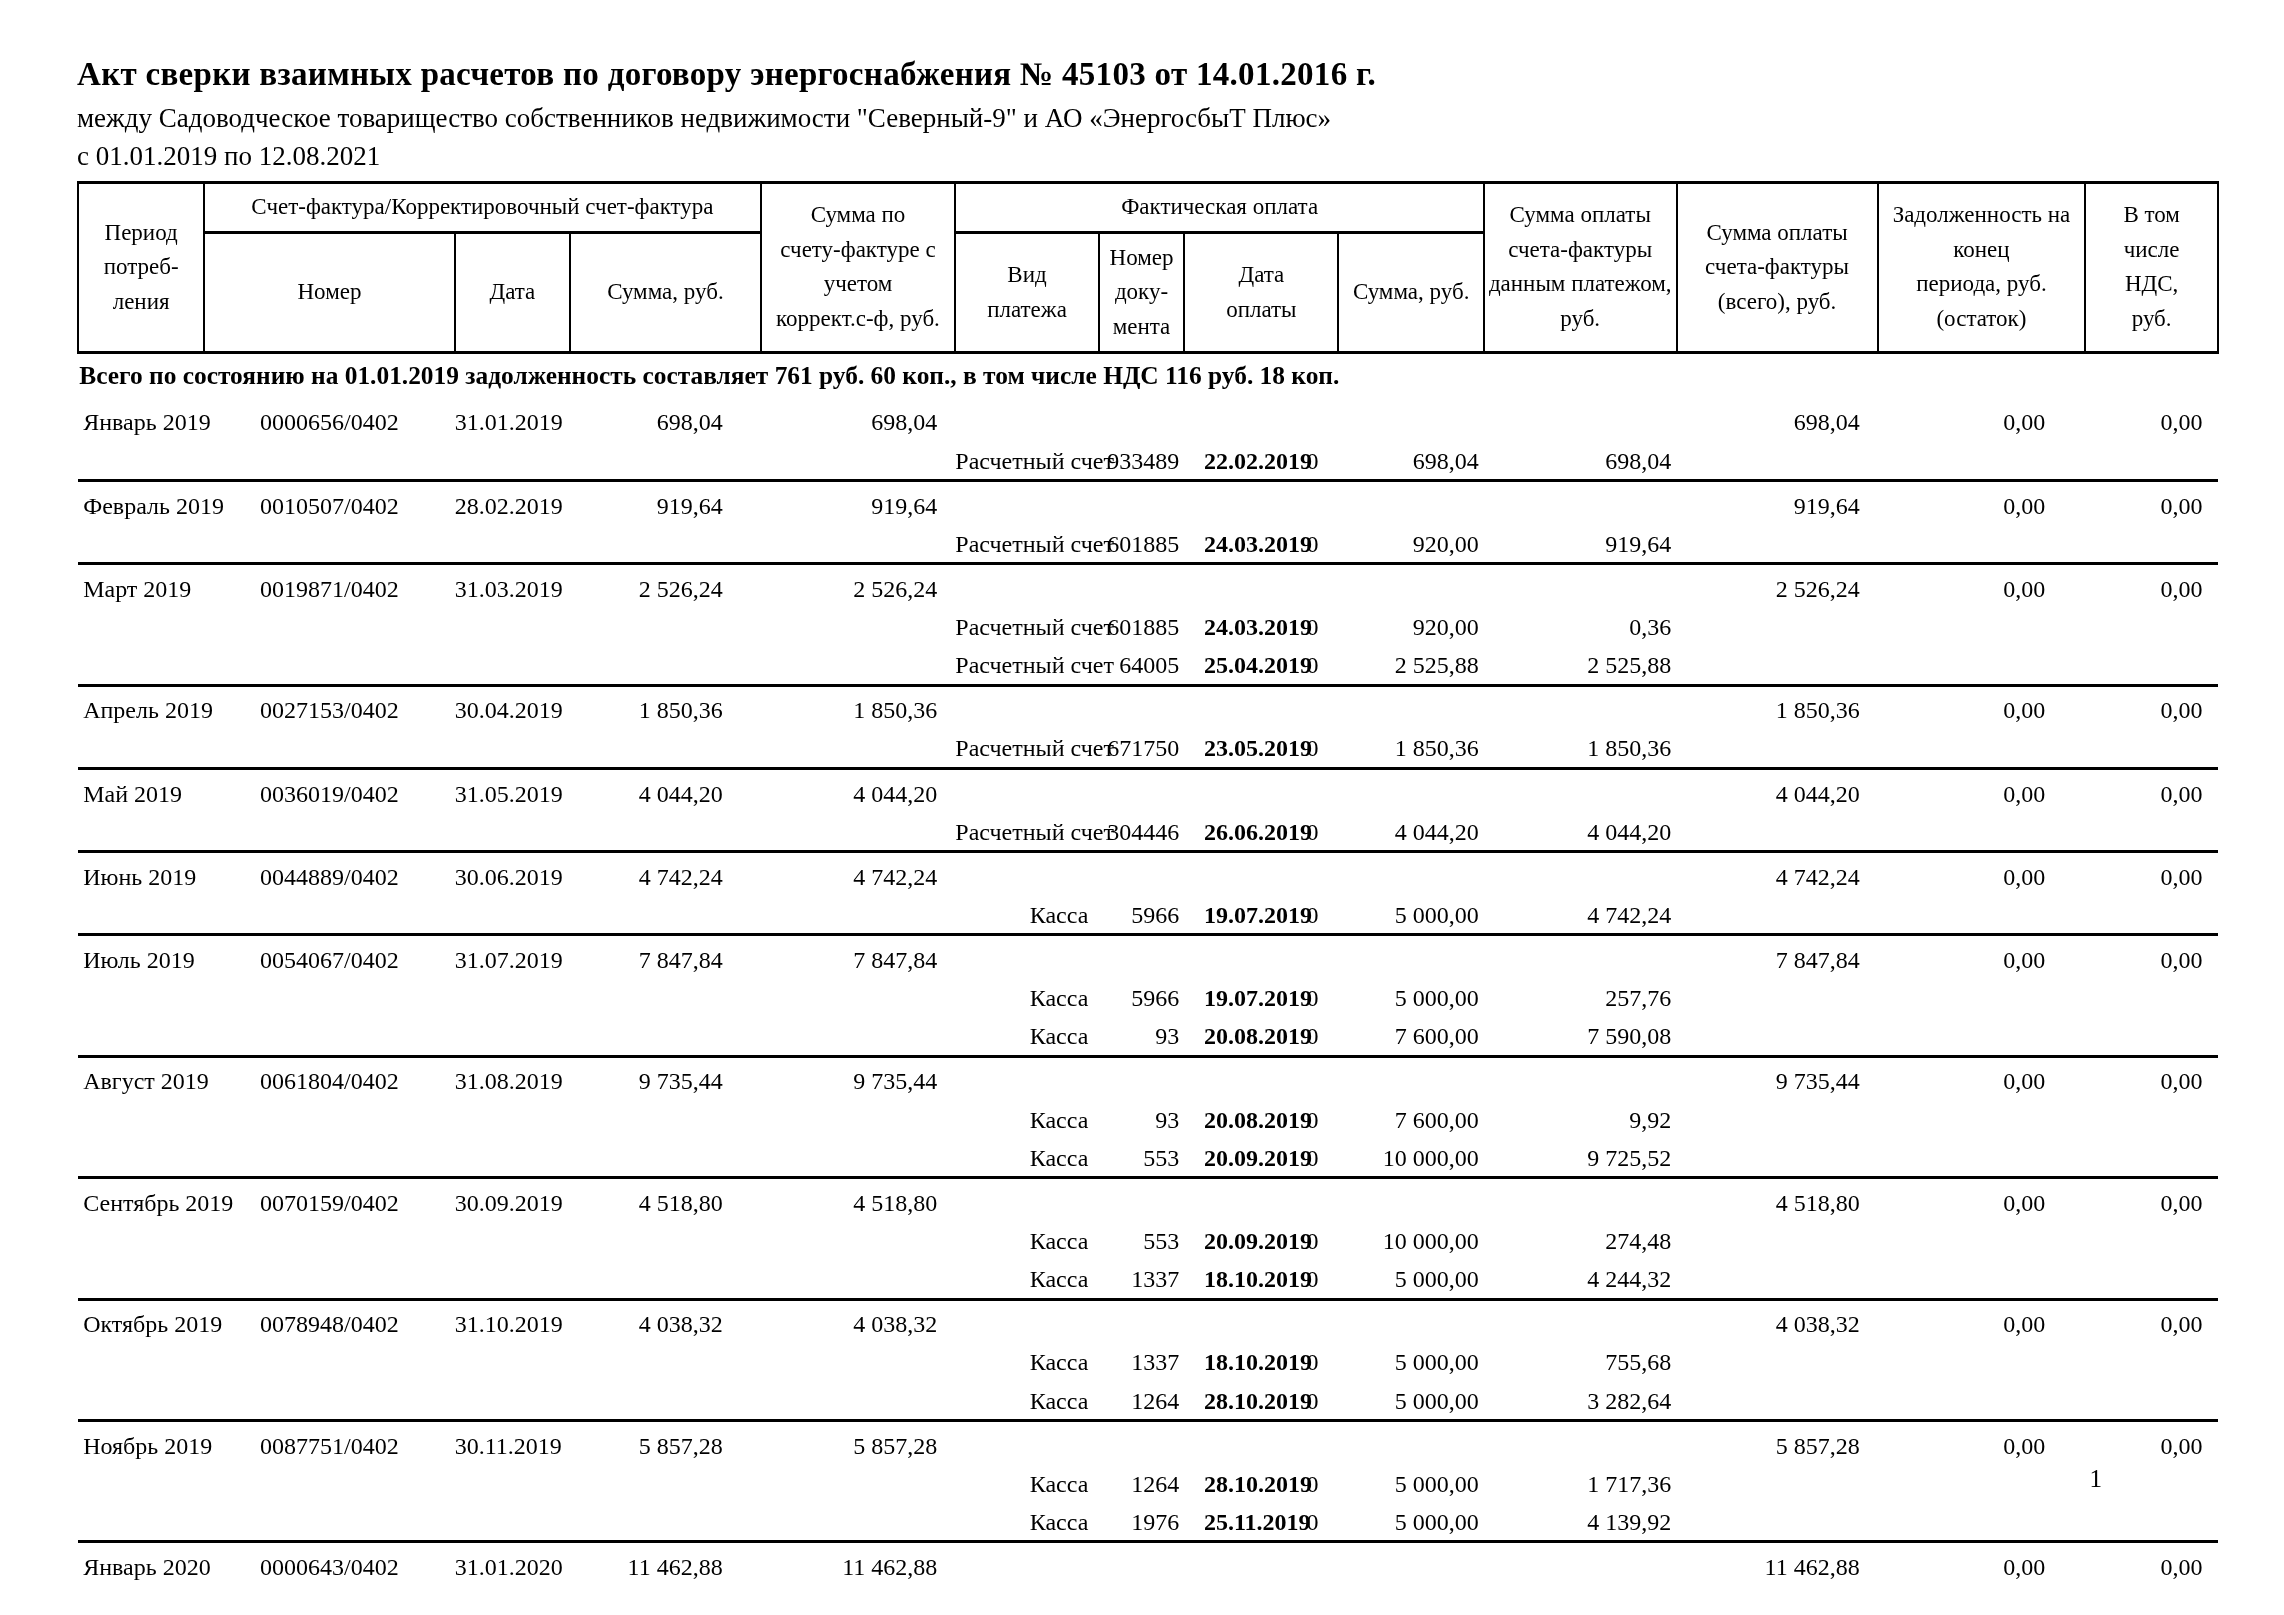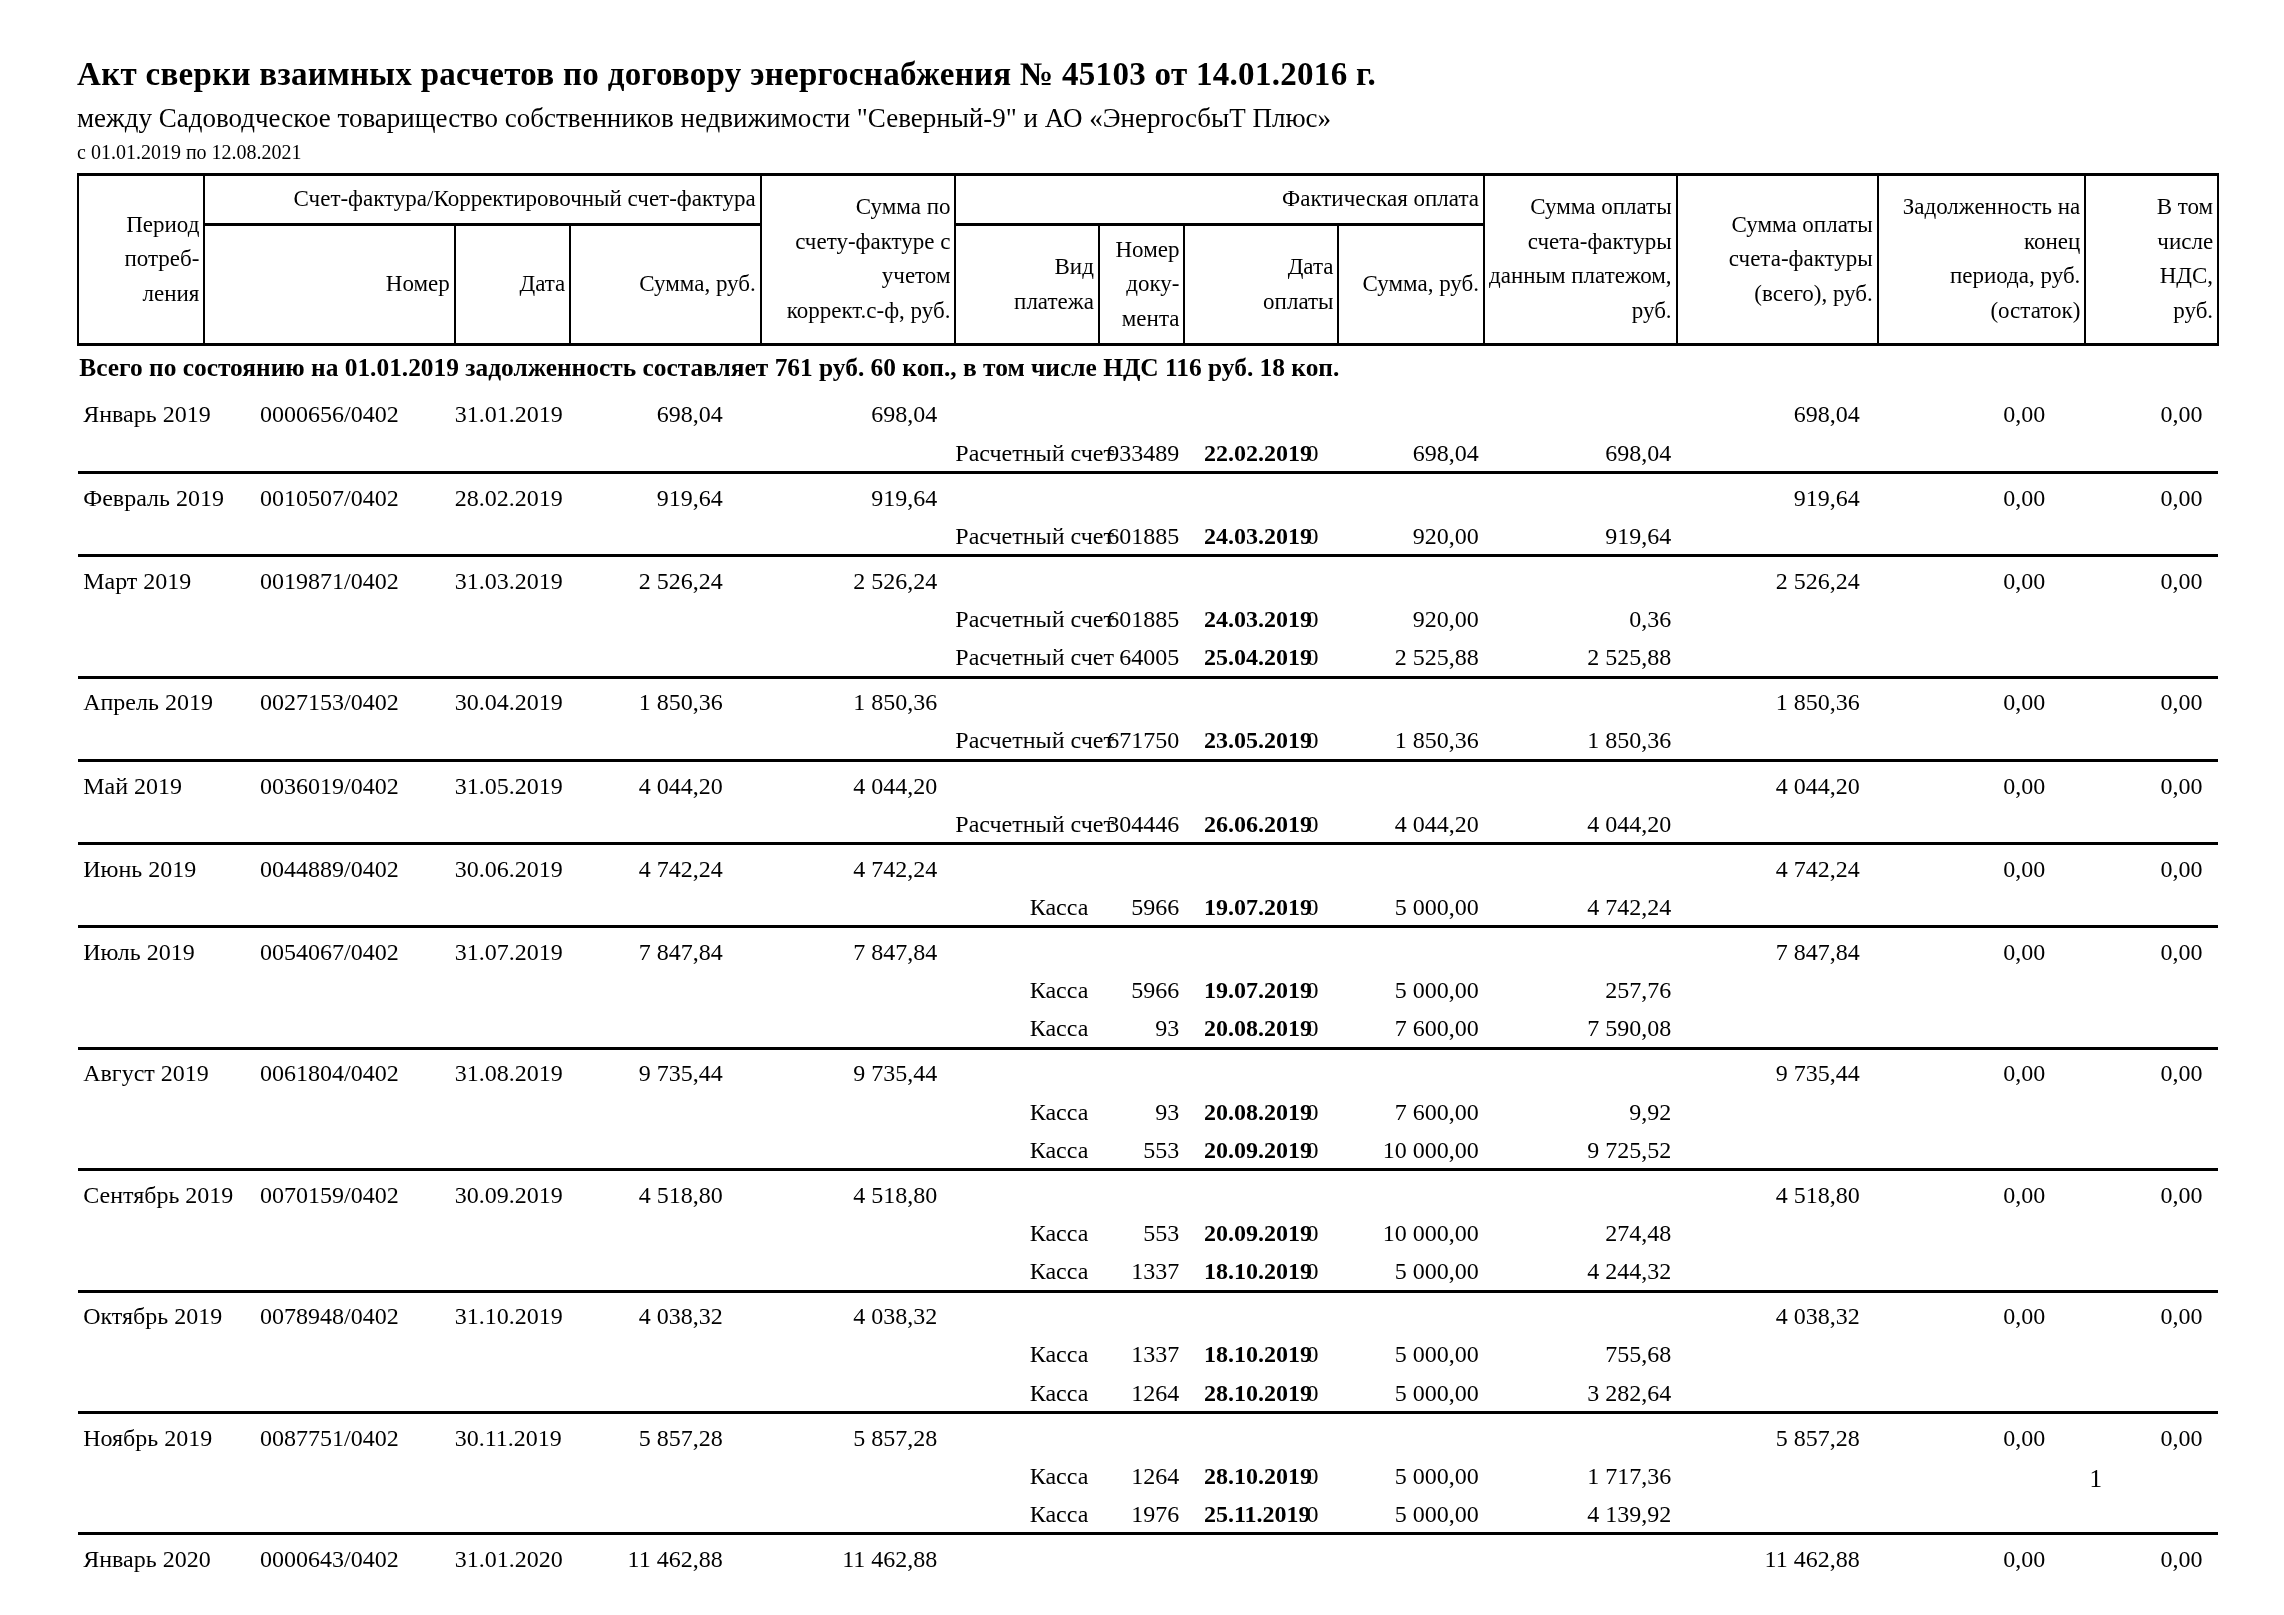--- a/index.html
+++ b/index.html
@@ -3,29 +3,29 @@
 <meta charset="utf-8">
 <style>
   html,body { margin:0; padding:0; background:#ffffff; }
   body {
     width:2284px; height:1616px; position:relative;
     color:#000; font-family:"Liberation Serif", serif;
   }
   .doc { position:absolute; left:77px; top:0; width:2142px; }
   .title { margin:56px 0 0 0; font-size:33px; font-weight:bold; letter-spacing:0.3px; }
   .subtitle { margin-top:10.4px; font-size:27px; }
-  .period-line { margin-top:6.5px; font-size:20px; }
+  .period-line { margin-top:6.5px; font-size:27px; }
 
   table.act { border-collapse:collapse; width:100%; table-layout:fixed; margin-top:9px; }
 
   thead th {
     border-left:2px solid #000; border-right:2px solid #000;
     border-top:3.9px solid #000; border-bottom:3.9px solid #000;
     font-weight:normal; font-size:23px; line-height:1.5;
-    white-space:pre-line; vertical-align:middle; text-align:right;
+    white-space:pre-line; vertical-align:middle; text-align:center;
     padding:6.5px 3.9px;
   }
 
   tbody td {
     border:none; font-size:24px; line-height:1.05;
     padding:7.8px 0 5.2px 0; vertical-align:top; white-space:nowrap;
     overflow:visible;
   }
   tr.summary-row td {
     font-weight:bold; font-size:25.4px; white-space:normal;

